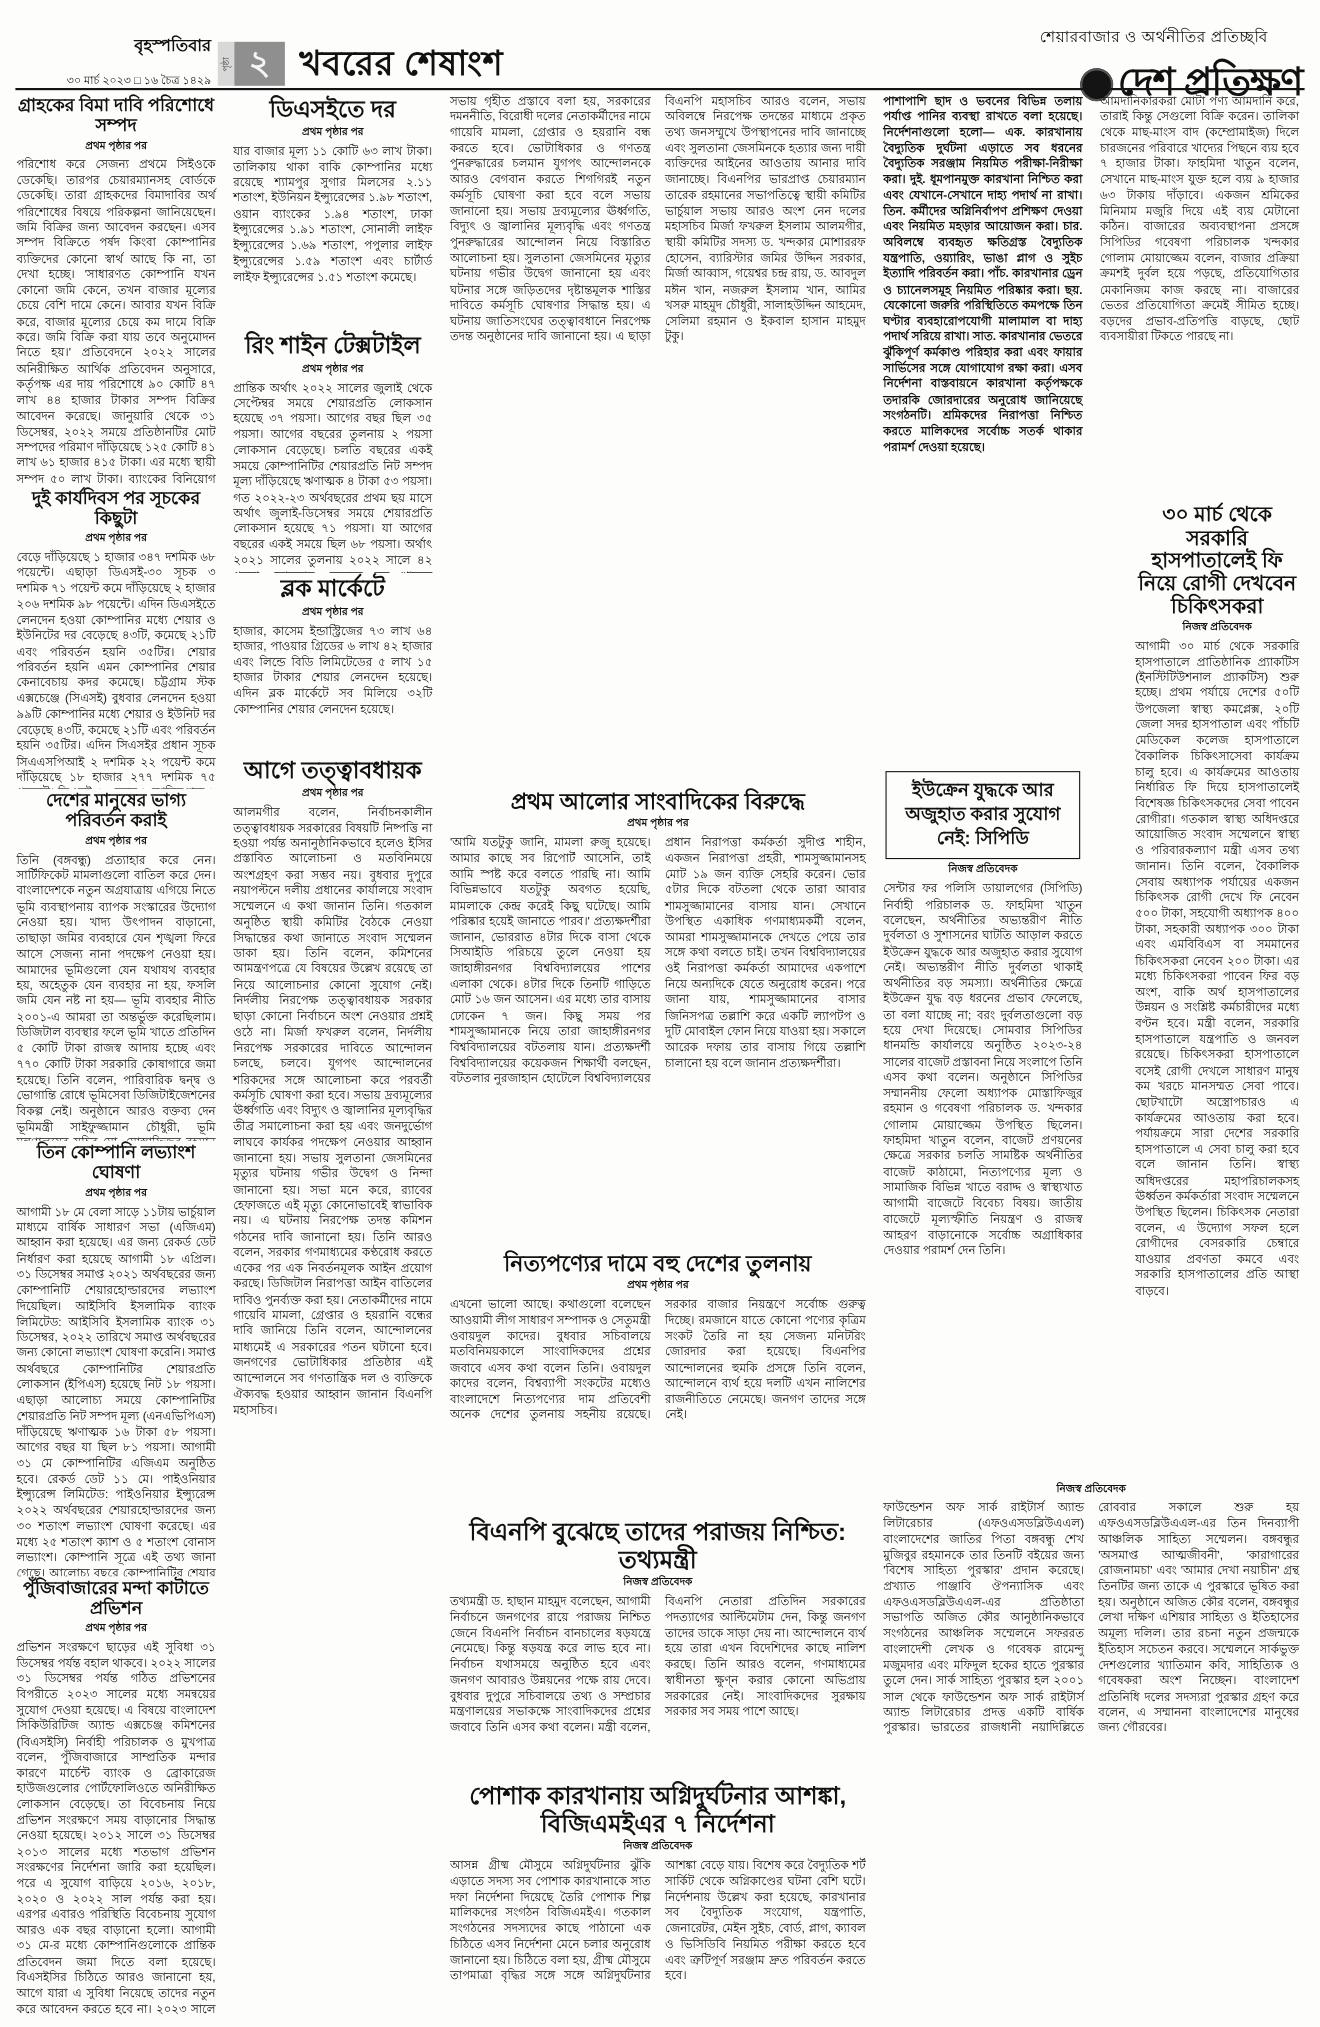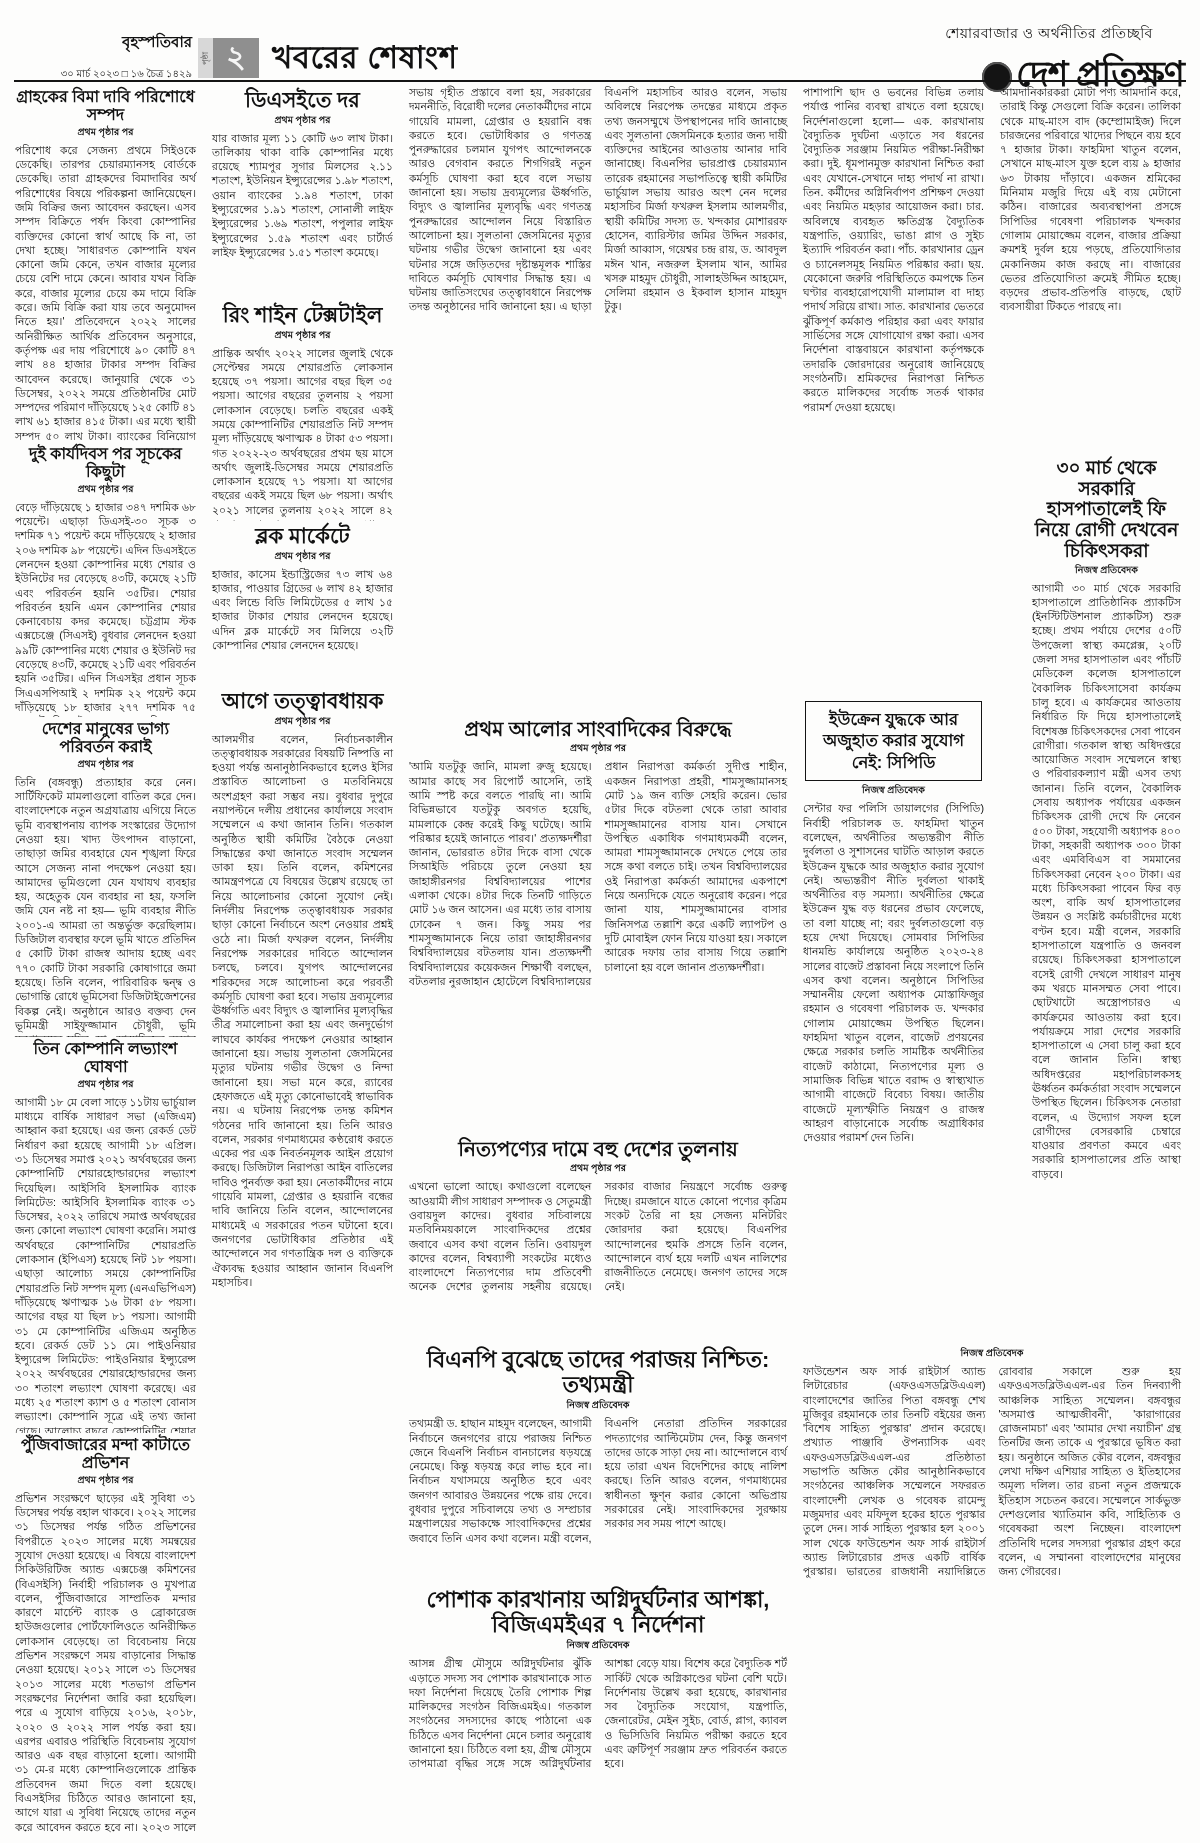--- a/index.html
+++ b/index.html
@@ -124,34 +124,34 @@
     <div class="article" style="height:420px;">
       <div class="hl hlspan">প্রথম আলোর সাংবাদিকের বিরুদ্ধে</div>
       <div class="byline">প্রথম পৃষ্ঠার পর</div>
       <div class="bodytx cols2" style="height:370px;">'আমি যতটুকু জানি, মামলা রুজু হয়েছে। আমার কাছে সব রিপোর্ট আসেনি, তাই আমি স্পষ্ট করে বলতে পারছি না। আমি বিভিন্নভাবে যতটুকু অবগত হয়েছি, মামলাকে কেন্দ্র করেই কিছু ঘটেছে। আমি পরিষ্কার হয়েই জানাতে পারব।' প্রত্যক্ষদর্শীরা জানান, ভোররাত ৪টার দিকে বাসা থেকে সিআইডি পরিচয়ে তুলে নেওয়া হয় জাহাঙ্গীরনগর বিশ্ববিদ্যালয়ের পাশের এলাকা থেকে। ৪টার দিকে তিনটি গাড়িতে মোট ১৬ জন আসেন। এর মধ্যে তার বাসায় ঢোকেন ৭ জন। কিছু সময় পর শামসুজ্জামানকে নিয়ে তারা জাহাঙ্গীরনগর বিশ্ববিদ্যালয়ের বটতলায় যান। প্রত্যক্ষদর্শী বিশ্ববিদ্যালয়ের কয়েকজন শিক্ষার্থী বলছেন, বটতলার নুরজাহান হোটেলে বিশ্ববিদ্যালয়ের প্রধান নিরাপত্তা কর্মকর্তা সুদীপ্ত শাহীন, একজন নিরাপত্তা প্রহরী, শামসুজ্জামানসহ মোট ১৯ জন ব্যক্তি সেহরি করেন। ভোর ৫টার দিকে বটতলা থেকে তারা আবার শামসুজ্জামানের বাসায় যান। সেখানে উপস্থিত একাধিক গণমাধ্যমকর্মী বলেন, আমরা শামসুজ্জামানকে দেখতে পেয়ে তার সঙ্গে কথা বলতে চাই। তখন বিশ্ববিদ্যালয়ের ওই নিরাপত্তা কর্মকর্তা আমাদের একপাশে নিয়ে অন্যদিকে যেতে অনুরোধ করেন। পরে জানা যায়, শামসুজ্জামানের বাসার জিনিসপত্র তল্লাশি করে একটি ল্যাপটপ ও দুটি মোবাইল ফোন নিয়ে যাওয়া হয়। সকালে আরেক দফায় তার বাসায় গিয়ে তল্লাশি চালানো হয় বলে জানান প্রত্যক্ষদর্শীরা।</div>
     </div>
     <div class="article" style="height:210px;">
       <div class="hl hlspan">নিত্যপণ্যের দামে বহু দেশের তুলনায়</div>
       <div class="byline">প্রথম পৃষ্ঠার পর</div>
       <div class="bodytx cols2" style="height:160px;">এখনো ভালো আছে। কথাগুলো বলেছেন আওয়ামী লীগ সাধারণ সম্পাদক ও সেতুমন্ত্রী ওবায়দুল কাদের। বুধবার সচিবালয়ে মতবিনিময়কালে সাংবাদিকদের প্রশ্নের জবাবে এসব কথা বলেন তিনি। ওবায়দুল কাদের বলেন, বিশ্বব্যাপী সংকটের মধ্যেও বাংলাদেশে নিত্যপণ্যের দাম প্রতিবেশী অনেক দেশের তুলনায় সহনীয় রয়েছে। সরকার বাজার নিয়ন্ত্রণে সর্বোচ্চ গুরুত্ব দিচ্ছে। রমজানে যাতে কোনো পণ্যের কৃত্রিম সংকট তৈরি না হয় সেজন্য মনিটরিং জোরদার করা হয়েছে। বিএনপির আন্দোলনের হুমকি প্রসঙ্গে তিনি বলেন, আন্দোলনে ব্যর্থ হয়ে দলটি এখন নালিশের রাজনীতিতে নেমেছে। জনগণ তাদের সঙ্গে নেই।</div>
     </div>
-    <div class="article" style="height:240px;">
+    <div class="article" style="height:240px;margin-top:33px;">
       <div class="hl hlspan2">বিএনপি বুঝেছে তাদের পরাজয় নিশ্চিত: তথ্যমন্ত্রী</div>
       <div class="byline">নিজস্ব প্রতিবেদক</div>
       <div class="bodytx cols2" style="height:168px;">তথ্যমন্ত্রী ড. হাছান মাহমুদ বলেছেন, আগামী নির্বাচনে জনগণের রায়ে পরাজয় নিশ্চিত জেনে বিএনপি নির্বাচন বানচালের ষড়যন্ত্রে নেমেছে। কিন্তু ষড়যন্ত্র করে লাভ হবে না। নির্বাচন যথাসময়ে অনুষ্ঠিত হবে এবং জনগণ আবারও উন্নয়নের পক্ষে রায় দেবে। বুধবার দুপুরে সচিবালয়ে তথ্য ও সম্প্রচার মন্ত্রণালয়ের সভাকক্ষে সাংবাদিকদের প্রশ্নের জবাবে তিনি এসব কথা বলেন। মন্ত্রী বলেন, বিএনপি নেতারা প্রতিদিন সরকারের পদত্যাগের আল্টিমেটাম দেন, কিন্তু জনগণ তাদের ডাকে সাড়া দেয় না। আন্দোলনে ব্যর্থ হয়ে তারা এখন বিদেশিদের কাছে নালিশ করছে। তিনি আরও বলেন, গণমাধ্যমের স্বাধীনতা ক্ষুণ্ন করার কোনো অভিপ্রায় সরকারের নেই। সাংবাদিকদের সুরক্ষায় সরকার সব সময় পাশে আছে।</div>
     </div>
     <div class="article" style="height:248px;">
       <div class="hl hlspan2">পোশাক কারখানায় অগ্নিদুর্ঘটনার আশঙ্কা, বিজিএমইএর ৭ নির্দেশনা</div>
       <div class="byline">নিজস্ব প্রতিবেদক</div>
       <div class="bodytx cols2" style="height:148px;">আসন্ন গ্রীষ্ম মৌসুমে অগ্নিদুর্ঘটনার ঝুঁকি এড়াতে সদস্য সব পোশাক কারখানাকে সাত দফা নির্দেশনা দিয়েছে তৈরি পোশাক শিল্প মালিকদের সংগঠন বিজিএমইএ। গতকাল সংগঠনের সদস্যদের কাছে পাঠানো এক চিঠিতে এসব নির্দেশনা মেনে চলার অনুরোধ জানানো হয়। চিঠিতে বলা হয়, গ্রীষ্ম মৌসুমে তাপমাত্রা বৃদ্ধির সঙ্গে সঙ্গে অগ্নিদুর্ঘটনার আশঙ্কা বেড়ে যায়। বিশেষ করে বৈদ্যুতিক শর্ট সার্কিট থেকে অগ্নিকাণ্ডের ঘটনা বেশি ঘটে। নির্দেশনায় উল্লেখ করা হয়েছে, কারখানার সব বৈদ্যুতিক সংযোগ, যন্ত্রপাতি, জেনারেটর, মেইন সুইচ, বোর্ড, প্লাগ, ক্যাবল ও ভিসিডিবি নিয়মিত পরীক্ষা করতে হবে এবং ত্রুটিপূর্ণ সরঞ্জাম দ্রুত পরিবর্তন করতে হবে।</div>
     </div>
   </div>
 
   <div class="colblock" style="left:802px;width:183px;">
-    <div class="article" style="height:612px;">
+    <div class="article" style="height:612px;font-weight:bold;">
       <div class="bodytx">পাশাপাশি ছাদ ও ভবনের বিভিন্ন তলায় পর্যাপ্ত পানির ব্যবস্থা রাখতে বলা হয়েছে। নির্দেশনাগুলো হলো— এক. কারখানায় বৈদ্যুতিক দুর্ঘটনা এড়াতে সব ধরনের বৈদ্যুতিক সরঞ্জাম নিয়মিত পরীক্ষা-নিরীক্ষা করা। দুই. ধূমপানমুক্ত কারখানা নিশ্চিত করা এবং যেখানে-সেখানে দাহ্য পদার্থ না রাখা। তিন. কর্মীদের অগ্নিনির্বাপণ প্রশিক্ষণ দেওয়া এবং নিয়মিত মহড়ার আয়োজন করা। চার. অবিলম্বে ব্যবহৃত ক্ষতিগ্রস্ত বৈদ্যুতিক যন্ত্রপাতি, ওয়্যারিং, ভাঙা প্লাগ ও সুইচ ইত্যাদি পরিবর্তন করা। পাঁচ. কারখানার ড্রেন ও চ্যানেলসমূহ নিয়মিত পরিষ্কার করা। ছয়. যেকোনো জরুরি পরিস্থিতিতে কমপক্ষে তিন ঘণ্টার ব্যবহারোপযোগী মালামাল বা দাহ্য পদার্থ সরিয়ে রাখা। সাত. কারখানার ভেতরে ঝুঁকিপূর্ণ কর্মকাণ্ড পরিহার করা এবং ফায়ার সার্ভিসের সঙ্গে যোগাযোগ রক্ষা করা। এসব নির্দেশনা বাস্তবায়নে কারখানা কর্তৃপক্ষকে তদারকি জোরদারের অনুরোধ জানিয়েছে সংগঠনটি। শ্রমিকদের নিরাপত্তা নিশ্চিত করতে মালিকদের সর্বোচ্চ সতর্ক থাকার পরামর্শ দেওয়া হয়েছে।</div>
     </div>
     <div class="article" style="height:648px;">
       <div class="boxed-hl">ইউক্রেন যুদ্ধকে আর অজুহাত করার সুযোগ নেই: সিপিডি</div>
       <div class="byline">নিজস্ব প্রতিবেদক</div>
       <div class="bodytx">সেন্টার ফর পলিসি ডায়ালগের (সিপিডি) নির্বাহী পরিচালক ড. ফাহমিদা খাতুন বলেছেন, অর্থনীতির অভ্যন্তরীণ নীতি দুর্বলতা ও সুশাসনের ঘাটতি আড়াল করতে ইউক্রেন যুদ্ধকে আর অজুহাত করার সুযোগ নেই। অভ্যন্তরীণ নীতি দুর্বলতা থাকাই অর্থনীতির বড় সমস্যা। অর্থনীতির ক্ষেত্রে ইউক্রেন যুদ্ধ বড় ধরনের প্রভাব ফেলেছে, তা বলা যাচ্ছে না; বরং দুর্বলতাগুলো বড় হয়ে দেখা দিয়েছে। সোমবার সিপিডির ধানমন্ডি কার্যালয়ে অনুষ্ঠিত ২০২৩-২৪ সালের বাজেট প্রস্তাবনা নিয়ে সংলাপে তিনি এসব কথা বলেন। অনুষ্ঠানে সিপিডির সম্মাননীয় ফেলো অধ্যাপক মোস্তাফিজুর রহমান ও গবেষণা পরিচালক ড. খন্দকার গোলাম মোয়াজ্জেম উপস্থিত ছিলেন। ফাহমিদা খাতুন বলেন, বাজেট প্রণয়নের ক্ষেত্রে সরকার চলতি সামষ্টিক অর্থনীতির বাজেট কাঠামো, নিত্যপণ্যের মূল্য ও সামাজিক বিভিন্ন খাতে বরাদ্দ ও স্বাস্থ্যখাত আগামী বাজেটে বিবেচ্য বিষয়। জাতীয় বাজেটে মূল্যস্ফীতি নিয়ন্ত্রণ ও রাজস্ব আহরণ বাড়ানোকে সর্বোচ্চ অগ্রাধিকার দেওয়ার পরামর্শ দেন তিনি।</div>
     </div>
   </div>
 
   <div class="colblock" style="left:999px;width:183px;">

